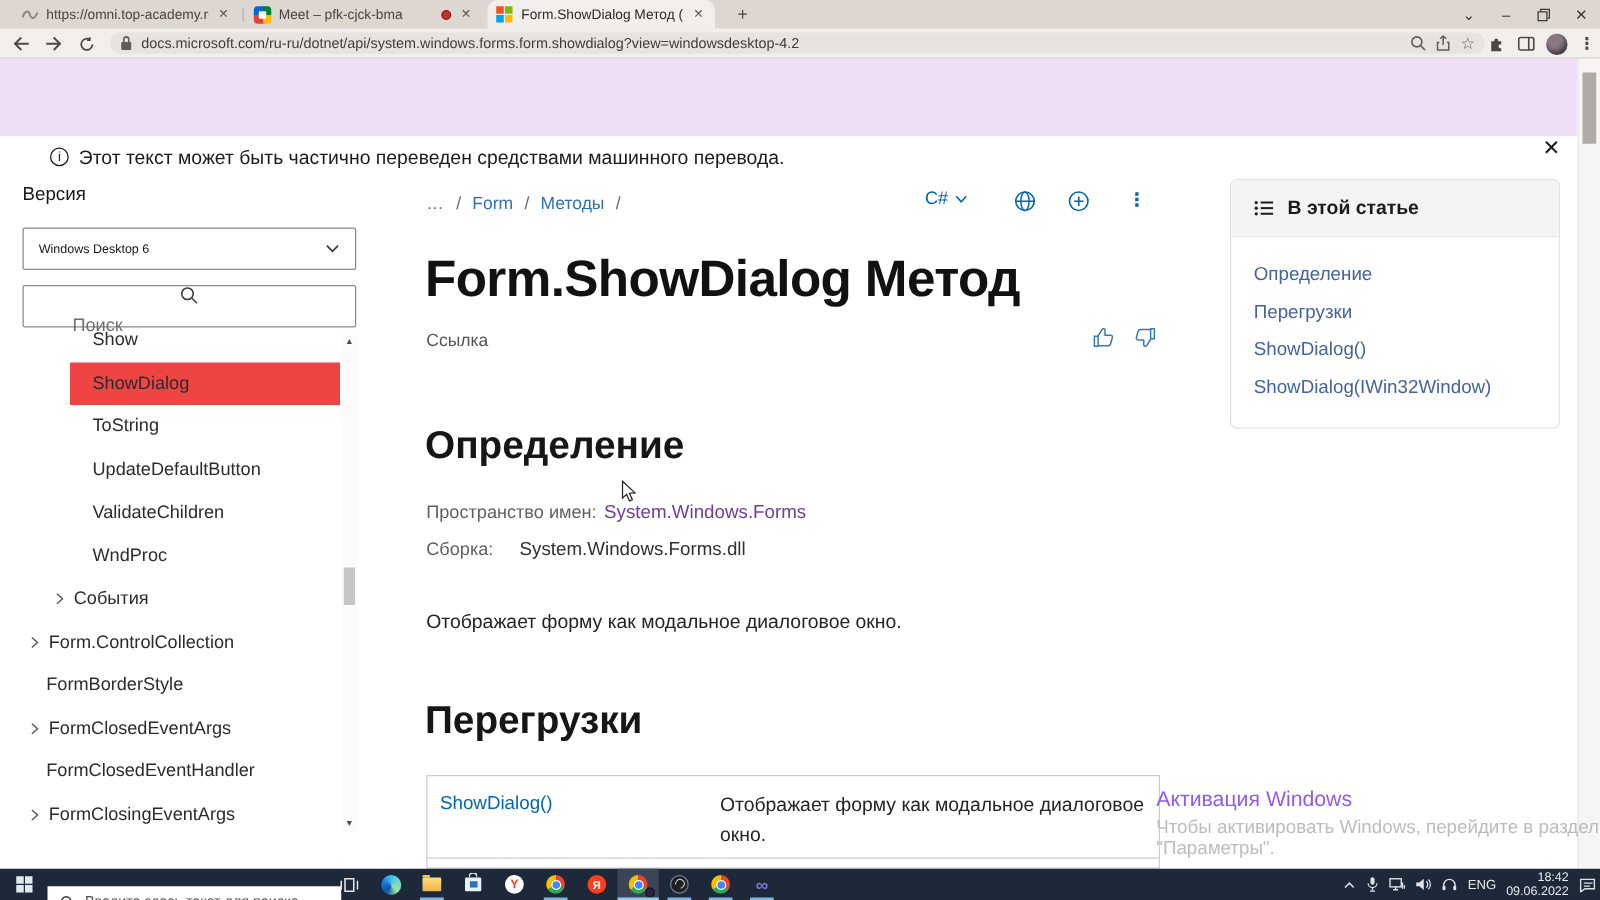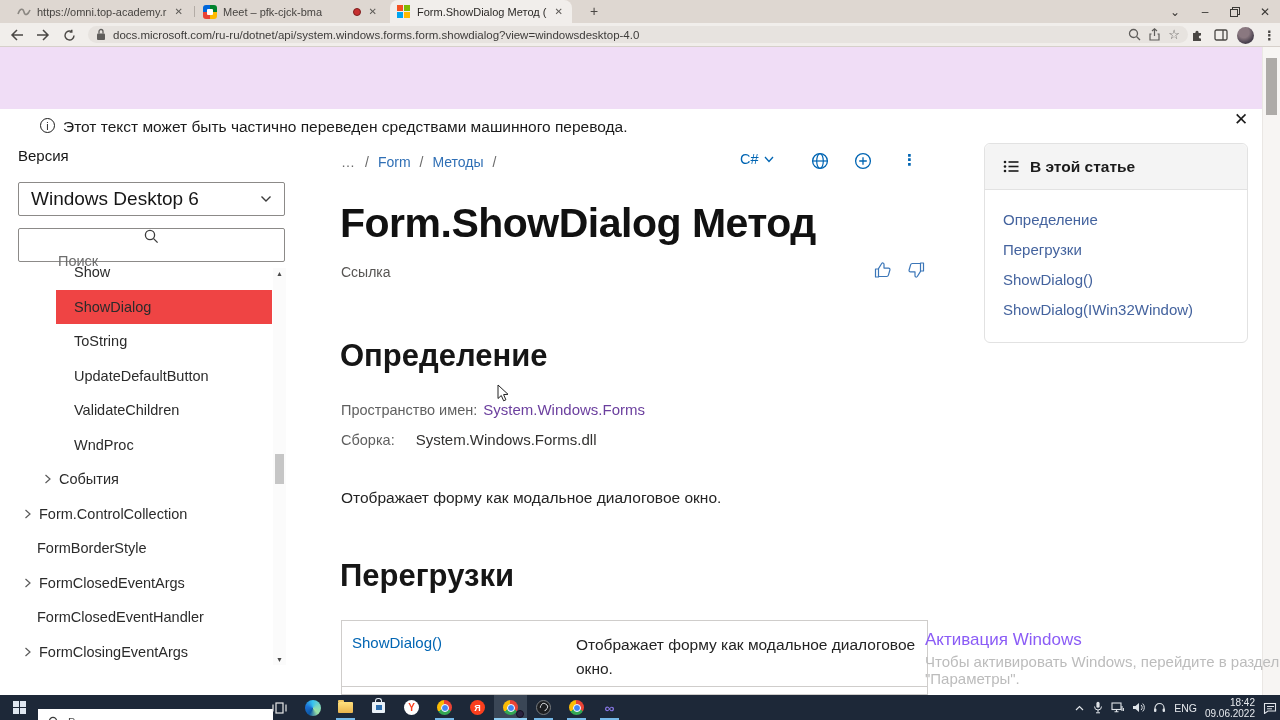--- a/index.html
+++ b/index.html
@@ -49,21 +49,21 @@
   .banner { position:absolute; left:0; top:47px; width:1262px; height:62px; background:#f0ddf6; }
   .banner-ic { position:absolute; left:40px; top:71px; width:15px; height:15px; border:1.4px solid #1b1b1b;
                border-radius:50%; text-align:center; line-height:14px; font-size:10.5px; color:#1b1b1b; box-sizing:border-box; }
   .banner-text { position:absolute; left:63px; top:71px; font-size:15.5px; color:#1b1b1b; }
   .banner-close { position:absolute; left:1230px; top:60px; font-size:17px; color:#1b1b1b; padding:2px 4px; }
 
   
   .version-label { position:absolute; left:18px; top:147px; font-size:15px; color:#161616; }
   .select { position:absolute; left:18px; top:182px; width:267px; height:34px; border:1px solid #8c8a88;
             border-radius:2px; background:#fff; display:flex; align-items:center; padding:0 12px; box-sizing:border-box; }
-  .select-value { flex:1; font-size:19px; color:#161616; }
+  .select-value { flex:1; font-size:10px; color:#161616; }
   .searchbox { position:absolute; left:18px; top:228px; width:267px; height:34px; border:1px solid #8c8a88;
                border-radius:2px; background:#fff; display:flex; align-items:center; padding:0 10px; box-sizing:border-box; gap:8px;flex-direction:column; }
   .searchbox input { border:none; outline:none; flex:1; font-size:14.5px; color:#161616; background:transparent;
                      font-family:inherit; }
   .searchbox input::placeholder { color:#6e6e6e; }
   .tree { position:absolute; left:18px; top:265px; width:254px; height:400px; overflow:hidden; }
   .tree-inner { position:relative; top:-10px; }
   .tree-item { display:flex; align-items:center; height:34.5px; font-size:14.5px; color:#2b2b2b; box-sizing:border-box; }
   .tree-item .chev { margin-right:8px; flex:0 0 auto; }
   .ti-l2 { padding-left:56px; }
@@ -219,21 +219,21 @@
           <path d="M11 6.5 A4.5 4.5 0 1 1 8.8 2.6 M8.8 0.8 V3 H6.6" stroke="#4a4744" stroke-width="1.4" fill="none"></path>
         </svg>
     </div>
     <div class="addressbar">
       <span class="pill-ic">
         <svg width="10" height="13" viewBox="0 0 10 13">
             <rect x="1" y="5.5" width="8" height="6.5" rx="1" fill="#5f5d5b"></rect>
             <path d="M3 5.5 V3.5 a2 2 0 0 1 4 0 V5.5" stroke="#5f5d5b" stroke-width="1.3" fill="none"></path>
           </svg>
       </span>
-      <span class="url">docs.microsoft.com/ru-ru/dotnet/api/system.windows.forms.form.showdialog?view=windowsdesktop-4.0</span>
+      <span class="url">docs.microsoft.com/ru-ru/dotnet/api/system.windows.forms.form.showdialog?view=windowsdesktop-4.2</span>
       <span class="pill-ic">
         <svg width="13" height="13" viewBox="0 0 13 13">
             <circle cx="5.5" cy="5.5" r="4" stroke="#5f5d5b" stroke-width="1.3" fill="none"></circle>
             <path d="M8.7 8.7 L12 12" stroke="#5f5d5b" stroke-width="1.3"></path>
           </svg>
       </span>
       <span class="pill-ic">
         <svg width="13" height="13" viewBox="0 0 13 13">
             <path d="M6.5 8 V1 M4 3 L6.5 0.8 L9 3" stroke="#5f5d5b" stroke-width="1.2" fill="none"></path>
             <path d="M3.5 6 H2 V12 H11 V6 H9.5" stroke="#5f5d5b" stroke-width="1.2" fill="none"></path>

